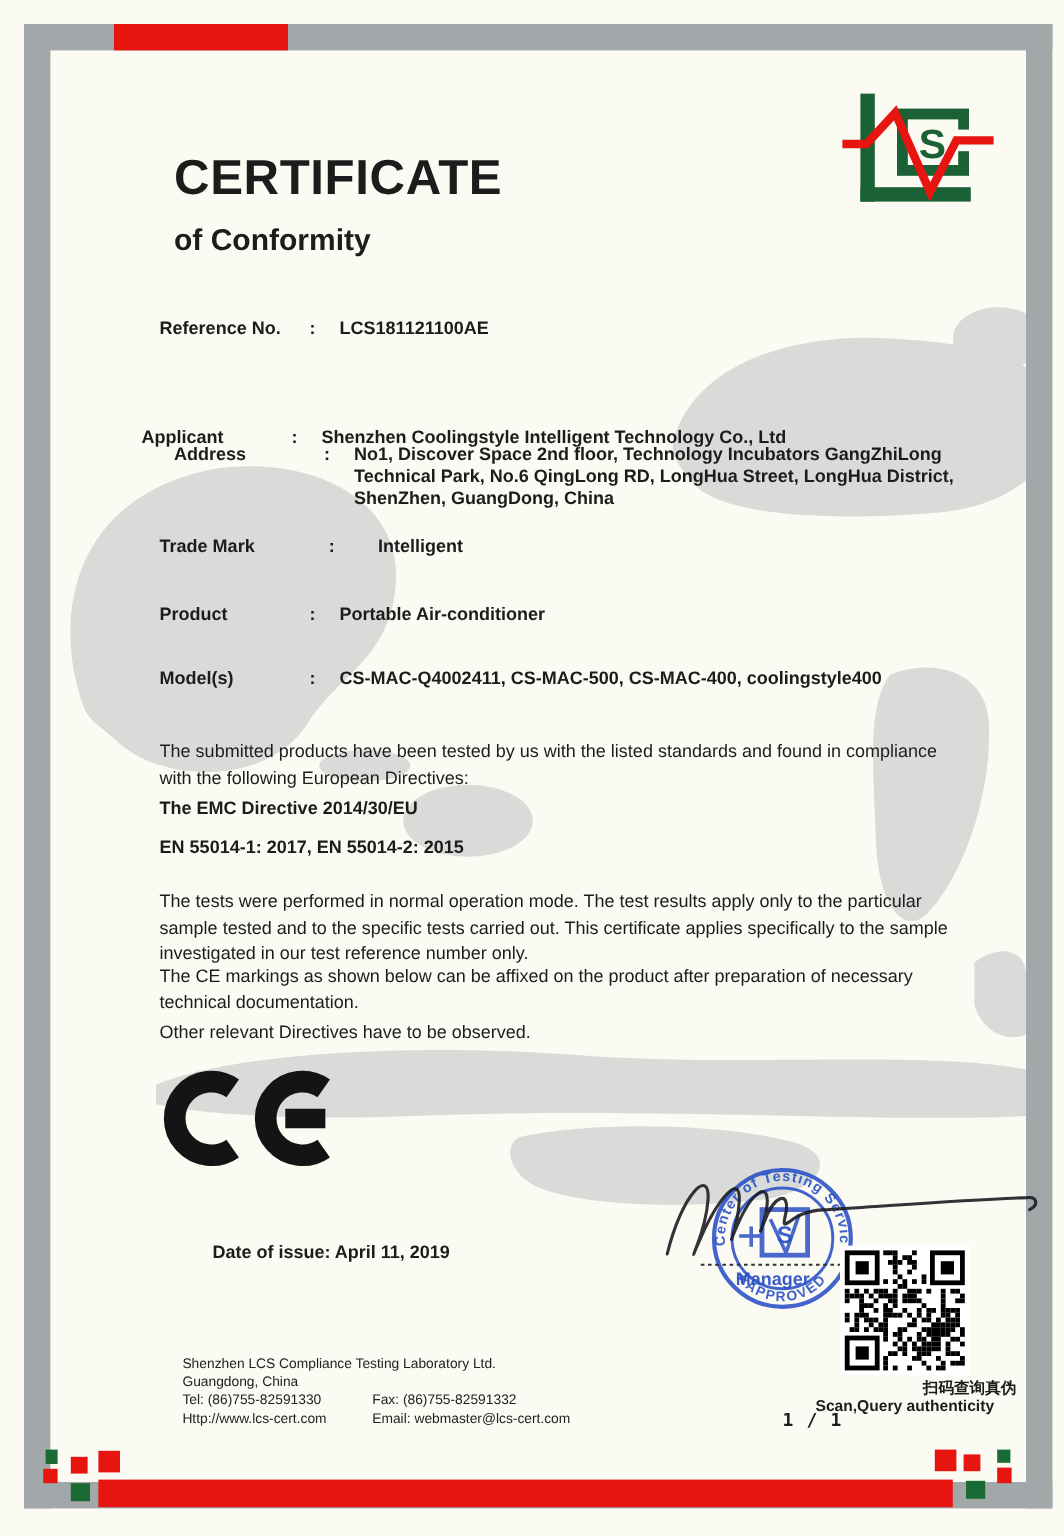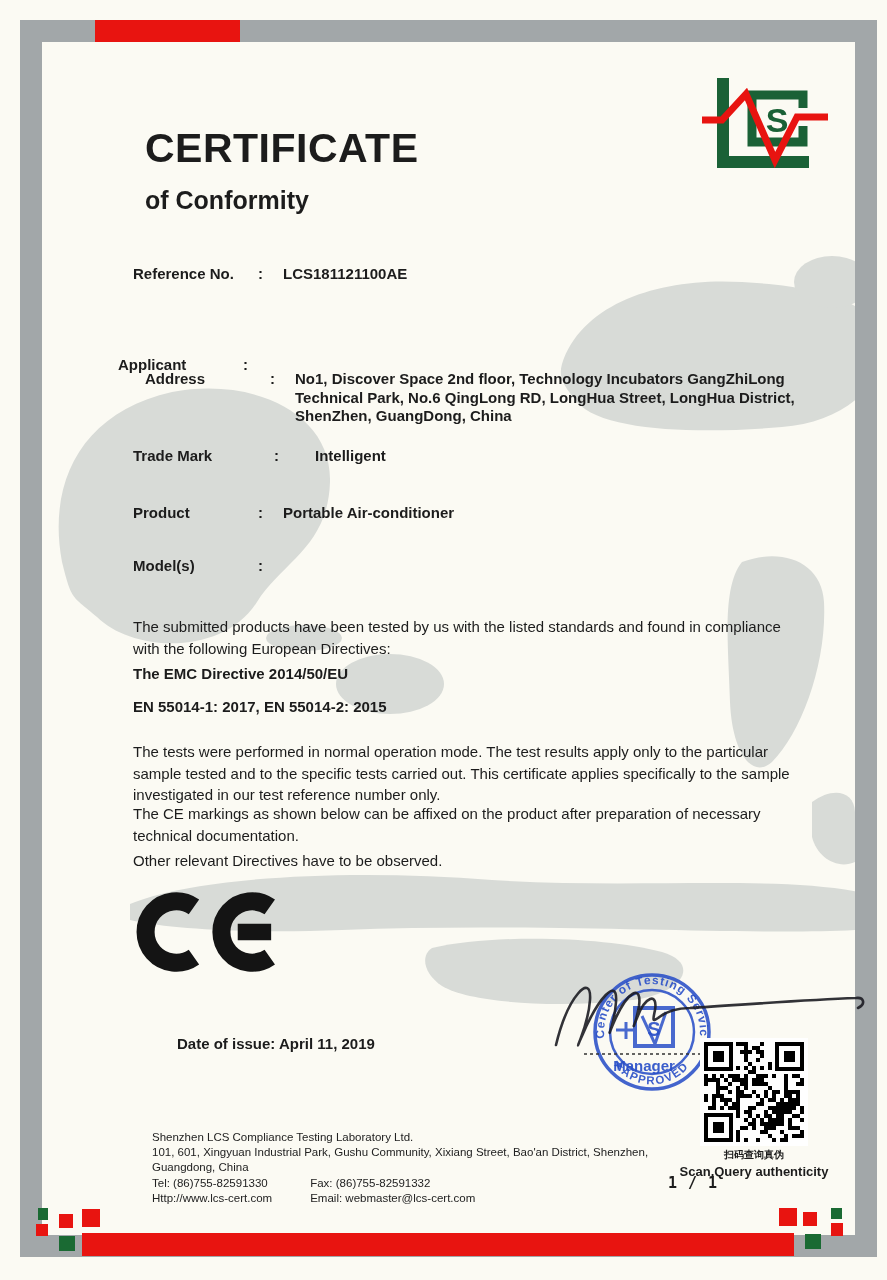--- a/index.html
+++ b/index.html
@@ -14,21 +14,21 @@
   .sq-green{background:#1a6a33;}
   .sq-red{background:#e81410;}
   .content{z-index:2;}
   .title{font-size:41px;font-weight:bold;letter-spacing:.5px;line-height:44px;}
   .subtitle{font-size:25px;font-weight:bold;line-height:28px;}
   .fieldrow{display:grid;grid-template-columns:125px 25px 512px;font-size:15px;font-weight:bold;line-height:18.5px;}
   .para{font-size:15px;line-height:21.5px;width:658px;}
   .bold{font-weight:bold;}
   .footer{font-size:11.5px;line-height:15.2px;color:#222;}
   .footer .col1{display:inline-block;width:155px;}
-  .pagenum{font-family:"DejaVu Sans Mono",monospace;font-weight:bold;font-size:15px;letter-spacing:1px;margin-left:16px;}
+  .pagenum{font-family:"DejaVu Sans Mono",monospace;font-weight:bold;font-size:15px;letter-spacing:1px;}
   .qrbox{background:#fff;}
   .qrgrid{position:absolute;inset:4px;display:grid;grid-template-columns:repeat(25,1fr);grid-template-rows:repeat(25,1fr);}
   .qrgrid .on{background:#000;}
   .finder{position:absolute;width:29px;height:29px;background:#000;}
   .finder::before{content:"";position:absolute;inset:4px;background:#fff;}
   .finder::after{content:"";position:absolute;inset:9px;background:#000;}
   .qrcap{font-weight:bold;text-align:center;width:150px;}
   .wm{z-index:0;}
 </style>
 </head>
@@ -78,43 +78,45 @@
 <div class="abs content subtitle" style="left:145px;top:186px;">of Conformity</div>
 
 <div class="abs content fieldrow" style="left:133px;top:265px;">
   <span>Reference No.</span>
   <span>:</span>
   <span>LCS181121100AE</span>
 </div>
 <div class="abs content fieldrow" style="left:118px;top:314px;margin-top:42px;">
   <span>Applicant</span>
   <span>:</span>
+  <span>Shenzhen Coolingstyle Intelligent Technology Co., Ltd</span>
 </div>
 <div class="abs content fieldrow" style="left:133px;top:370px;margin-left:12px;">
   <span>Address</span>
   <span>:</span>
   <span>No1, Discover Space 2nd floor, Technology Incubators GangZhiLong Technical Park, No.6 QingLong RD, LongHua Street, LongHua District, ShenZhen, GuangDong, China</span>
 </div>
 <div class="abs content fieldrow" style="left:133px;top:447px;gap:16px;">
   <span>Trade Mark</span>
   <span>:</span>
   <span>Intelligent</span>
 </div>
 <div class="abs content fieldrow" style="left:133px;top:504px;">
   <span>Product</span>
   <span>:</span>
   <span>Portable Air-conditioner</span>
 </div>
 <div class="abs content fieldrow" style="left:133px;top:557px;">
   <span>Model(s)</span>
   <span>:</span>
+  <span>CS-MAC-Q4002411, CS-MAC-500, CS-MAC-400, coolingstyle400</span>
 </div>
 
 <div class="abs content para" style="left:133px;top:616px;">The submitted products have been tested by us with the listed standards and found in compliance with the following European Directives:</div>
-<div class="abs content para bold" style="left:133px;top:663px;">The EMC Directive 2014/50/EU</div>
+<div class="abs content para bold" style="left:133px;top:663px;">The EMC Directive 2014/30/EU</div>
 <div class="abs content para bold" style="left:133px;top:696px;">EN 55014-1: 2017, EN 55014-2: 2015</div>
 <div class="abs content para" style="left:133px;top:741px;">The tests were performed in normal operation mode. The test results apply only to the particular sample tested and to the specific tests carried out. This certificate applies specifically to the sample investigated in our test reference number only.</div>
 <div class="abs content para" style="left:133px;top:803px;">The CE markings as shown below can be affixed on the product after preparation of necessary technical documentation.</div>
 <div class="abs content para" style="left:133px;top:850px;">Other relevant Directives have to be observed.</div>
 
 <svg class="abs content" style="left:133px;top:886px;" width="158" height="92" viewBox="0 0 175 100">
   <g stroke="#141414" stroke-width="20" fill="none">
     <path d="M 67.5 22.2 A 34 34 0 1 0 67.5 77.8"></path>
     <path d="M 151.5 22.2 A 34 34 0 1 0 151.5 77.8"></path>
     <path d="M 116 50 L 153 50" stroke-width="18"></path>
@@ -777,26 +779,25 @@
       <div class="on"></div>
       <div></div>
       <div></div>
       <div></div>
       <div></div>
     </div>
   <div class="finder" style="left:4px;top:4px;"></div>
   <div class="finder" style="right:4px;top:4px;"></div>
   <div class="finder" style="left:4px;bottom:4px;"></div>
 </div>
-<div class="abs content qrcap" style="left:679px;top:1148px;font-size:10px;">扫码查询真伪</div>
+<div class="abs content qrcap" style="left:697px;top:1148px;font-size:13px;text-align:right;">扫码查询真伪</div>
 <div class="abs content qrcap" style="left:679px;top:1164px;font-size:13px;">Scan,Query authenticity</div>
 
 <div class="abs content footer" style="left:152px;top:1130px;">
   <div>Shenzhen LCS Compliance Testing Laboratory Ltd.</div>
-  <div>101, 601, Xingyuan Industrial Park, Gushu Community, Xixiang Street, Bao'an District, Shenzhen,</div>
   <div>Guangdong, China</div>
   <div>
     <span class="col1">Tel: (86)755-82591330</span>
     <span>Fax: (86)755-82591332</span>
   </div>
   <div>
     <span class="col1">Http://www.lcs-cert.com</span>
     <span>Email: webmaster@lcs-cert.com</span>
   </div>
 </div>

